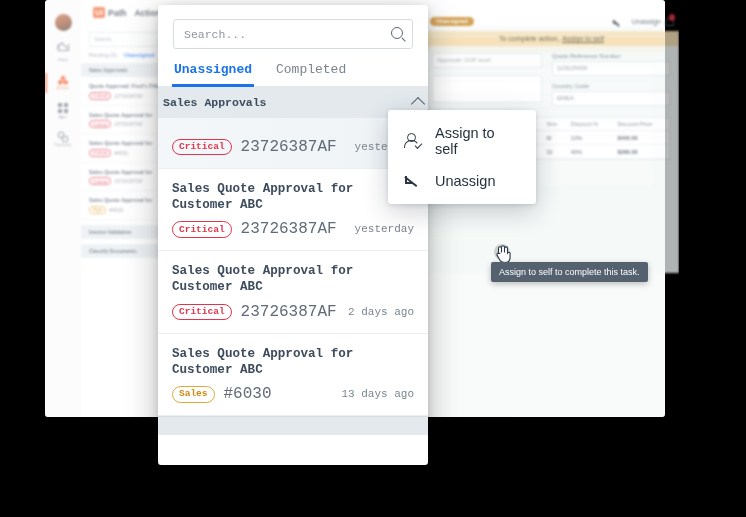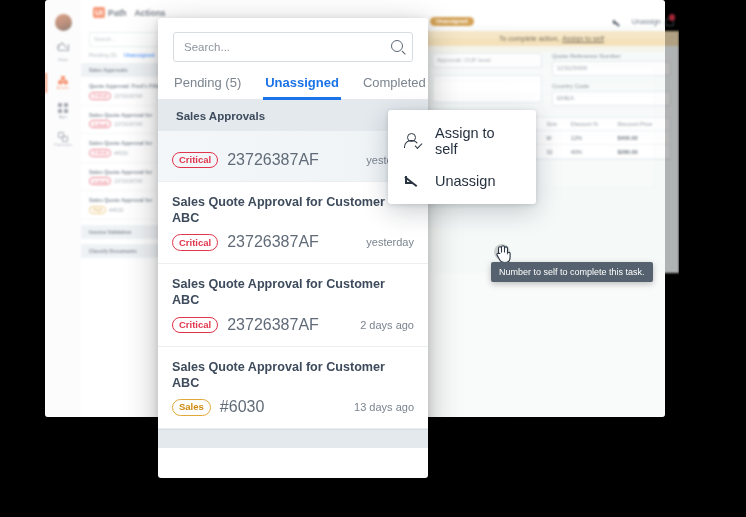--- a/index.html
+++ b/index.html
@@ -53,39 +53,39 @@
   .bgpill.c{color:#e0354c;border:.8px solid #e0354c;}
   .bgpill.h{color:#d79215;border:.8px solid #e3a93b;}
   .bgid{font-size:5px;color:#7b848f;}
 
   .bgmain{position:absolute;left:158px;top:26px;right:0;bottom:0;background:#f6f8f8;}
   .bgband{position:absolute;left:0;right:0;top:12px;height:14px;background:#f4dfb4;}
   .bgcard{position:absolute;left:10px;right:10px;top:40px;height:120px;background:#fff;border:1px solid #e7ebee;}
   .bgtblrow{height:13px;border-bottom:1px solid #edf0f2;}
 
   
-  .panel{position:absolute;left:158px;top:18px;width:270px;height:460px;background:#fff;
-         border-radius:3px;box-shadow:0 10px 34px rgba(0,0,0,.28),0 2px 8px rgba(0,0,0,.14);overflow:hidden;}
+  .panel{position:absolute;left:158px;top:5px;width:270px;height:460px;background:#fff;
+         border-radius:3px;box-shadow:0 10px 34px rgba(0,0,0,.28),0 2px 8px rgba(0,0,0,.14);overflow:hidden;font-family:Liberation Mono, monospace;}
 
   .p-search-wrap{padding:14px 15px 0;}
   .p-search{position:relative;height:28px;border:1px solid #d7dce1;border-radius:3px;display:flex;align-items:center;}
   .p-search input{border:0;outline:0;font-size:11.5px;color:#4a5662;font-family:inherit;
                   padding-left:10px;width:180px;background:transparent;}
   .p-search input::placeholder{color:#8d959e;}
   .mag{position:absolute;right:9px;top:7px;width:10px;height:10px;border:1.4px solid #5b6775;border-radius:50%;}
   .mag:after{content:"";position:absolute;right:-3.5px;bottom:-2.5px;width:5px;height:1.4px;background:#5b6775;
              transform:rotate(45deg);}
 
   .p-tabs{display:flex;gap:24px;padding:13px 16px 0;border-bottom:1px solid #e4e8ec;}
   .p-tab{font-size:13px;color:#7b848f;padding-bottom:9px;position:relative;white-space:nowrap;cursor:pointer;}
   .p-tab.active{color:#1a73e8;font-weight:700;}
   .p-tab.active:after{content:"";position:absolute;left:-2px;right:-2px;bottom:-1px;height:3px;background:#1a73e8;}
 
   .sec-head{background:#e3e9ed;display:flex;align-items:center;justify-content:space-between;
-            padding:9px 18px;cursor:pointer;}
+            padding:9px 5px;cursor:pointer;}
   .sec-head .tt{font-size:11.5px;font-weight:700;color:#3d4b5c;}
   .chev{width:9px;height:9px;border-left:1.7px solid #55606d;border-top:1.7px solid #55606d;}
   .chev.up{transform:rotate(45deg);margin-top:3px;}
   .chev.down{transform:rotate(225deg);margin-bottom:3px;}
 
   .item{padding:13px 14px 12px;border-bottom:1px solid #eceff2;cursor:pointer;}
   .item.hl{background:linear-gradient(90deg,#f4f7f9 0%,#eef3f6 100%);}
   .item .title{font-size:12.6px;font-weight:700;color:#3d4b5c;line-height:1.25;}
   .item .meta{margin-top:7px;display:flex;align-items:center;}
   .pill{font-size:9.5px;font-weight:700;border-radius:9px;padding:1.5px 6px;line-height:1.25;}
@@ -341,21 +341,20 @@
 
     <div class="p-search-wrap">
       <div class="p-search">
         <input type="text" placeholder="Search..." style="">
         <span class="mag"></span>
 
       </div>
     </div>
 
     <div class="p-tabs">
-      <div class="p-tab">Pending (5)</div>
       <div class="p-tab active">Unassigned</div>
       <div class="p-tab">Completed</div>
     </div>
 
     <div class="sec-head">
       <span class="tt">Sales Approvals</span>
       <span class="chev up"></span>
     </div>
 
     <div class="item hl">
@@ -418,15 +417,15 @@
       <span class="lab">Unassign</span>
     </div>
   </div>
 
   <svg class="cursor" viewBox="0 0 18 20">
     <ellipse cx="8" cy="8" rx="8" ry="8" fill="#000" opacity="0.16"></ellipse>
     <path d="M4.5 9.5 V4.2 a1.5 1.5 0 0 1 3 0 V8.4 V3.2 a1.5 1.5 0 0 1 3 0 V8.4 V4.4
              a1.5 1.5 0 0 1 3 0 V9 a1.5 1.5 0 0 1 2.6 0 v4.2 c0 3.2-2.1 5.4-5.3 5.4
              c-3.4 0-4.6-1.6-5.6-3.6 L3.2 11.4 a1.5 1.5 0 0 1 2.3-1.9 z" fill="#fff" stroke="#2b3642" stroke-width="1.1"></path>
   </svg>
-  <div class="tooltip">Number to self to complete this task.</div>
+  <div class="tooltip">Assign to self to complete this task.</div>
 
 </div>
 
 </body></html>

